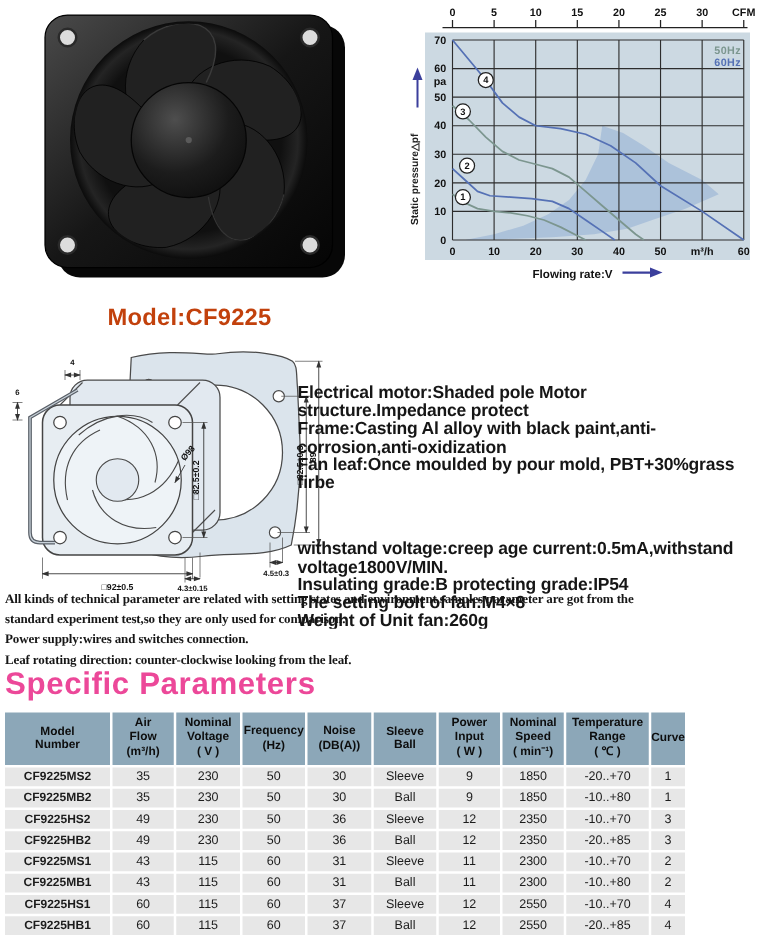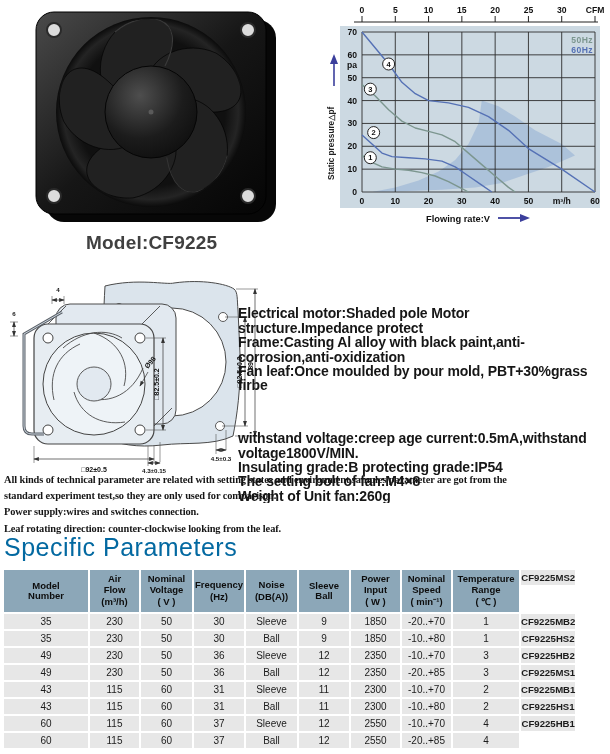--- a/index.html
+++ b/index.html
@@ -2,21 +2,21 @@
 <html><head>
 <meta charset="utf-8">
 <style>
   html,body{margin:0;padding:0;background:#fff;}
   .page{position:relative;width:610px;height:754px;background:#fff;overflow:hidden;
         font-family:"Liberation Sans",sans-serif;color:#111;}
   svg text{font-family:"Liberation Sans",sans-serif;fill:#111;}
 
   
   .photo-wrap{position:absolute;left:14px;top:6px;width:300px;height:220px;}
-  .model-label{position:absolute;left:86px;top:232px;font-size:19px;font-weight:700;color:#404040;letter-spacing:.2px;}
+  .model-label{position:absolute;left:86px;top:244px;font-size:19px;font-weight:700;color:#c2410c;letter-spacing:.2px;}
   .chart-area{position:absolute;left:326px;top:2px;width:284px;height:230px;}
   .ax{font-size:8.6px;}
   .b{font-weight:700;}
   .mk{font-size:7.5px;font-weight:700;}
   .lg{font-size:8.6px;font-weight:700;letter-spacing:.4px;}
   .yl{font-size:8.2px;font-weight:700;fill:#222;}
   .xl{font-size:9.3px;font-weight:700;fill:#111;}
 
   
   .drawing-wrap{position:absolute;left:2px;top:276px;width:258px;height:200px;}
@@ -25,21 +25,21 @@
   .dt{font-size:7px;fill:#111;font-weight:700;}
   .dts{font-size:6.2px;fill:#111;font-weight:700;}
   .specs{position:absolute;left:238px;top:292px;width:356px;font-size:14px;font-weight:700;
          line-height:14.4px;letter-spacing:-.15px;white-space:pre-line;color:#161616;}
   .specs .grp2{margin-top:24px;}
   .specs div{white-space:pre;overflow:hidden;}
   .specs .lines{white-space:pre-line;}
 
   .notes{position:absolute;left:4px;top:472px;width:604px;font-size:10.4px;font-weight:700;
          line-height:16.2px;white-space:pre-line;color:#161616;letter-spacing:-.1px;font-family:Liberation Serif, serif;}
-  .section-title{position:absolute;left:4px;top:533px;font-size:25px;font-weight:400;color:#0369a1;letter-spacing:.5px;}
+  .section-title{position:absolute;left:4px;top:533px;font-size:25px;font-weight:700;color:#ec4899;letter-spacing:.5px;}
 
   
   #spec-table{position:absolute;left:4px;top:570px;width:528px;display:grid;
       grid-template-columns:84px 49px 51px 50px 51px 50px 49px 49px 66px 1fr;
       gap:2px;background:#fff;}
   .th{background:#8ca7b8;min-height:42px;display:flex;flex-direction:column;justify-content:center;
       align-items:center;text-align:center;font-size:9.5px;font-weight:700;line-height:10.5px;color:#0d0d0d;}
   .thn{white-space:pre-line;}
   .thu{margin-top:2px;font-weight:700;text-align:right;}
   .td{background:#e7e7e7;height:15px;display:flex;align-items:center;justify-content:center;
@@ -320,20 +320,23 @@
       <div class="th">
         <div class="thn">Nominal
 Speed</div>
         <div class="thu">( min⁻¹)</div>
       </div>
       <div class="th">
         <div class="thn">Temperature
 Range</div>
         <div class="thu">( ℃ )</div>
       </div>
+      <div class="th">
+        <div class="thn">Curve</div>
+      </div>
       <div class="td model">CF9225MS2</div>
       <div class="td">35</div>
       <div class="td">230</div>
       <div class="td">50</div>
       <div class="td">30</div>
       <div class="td">Sleeve</div>
       <div class="td">9</div>
       <div class="td">1850</div>
       <div class="td">-20..+70</div>
       <div class="td">1</div>

